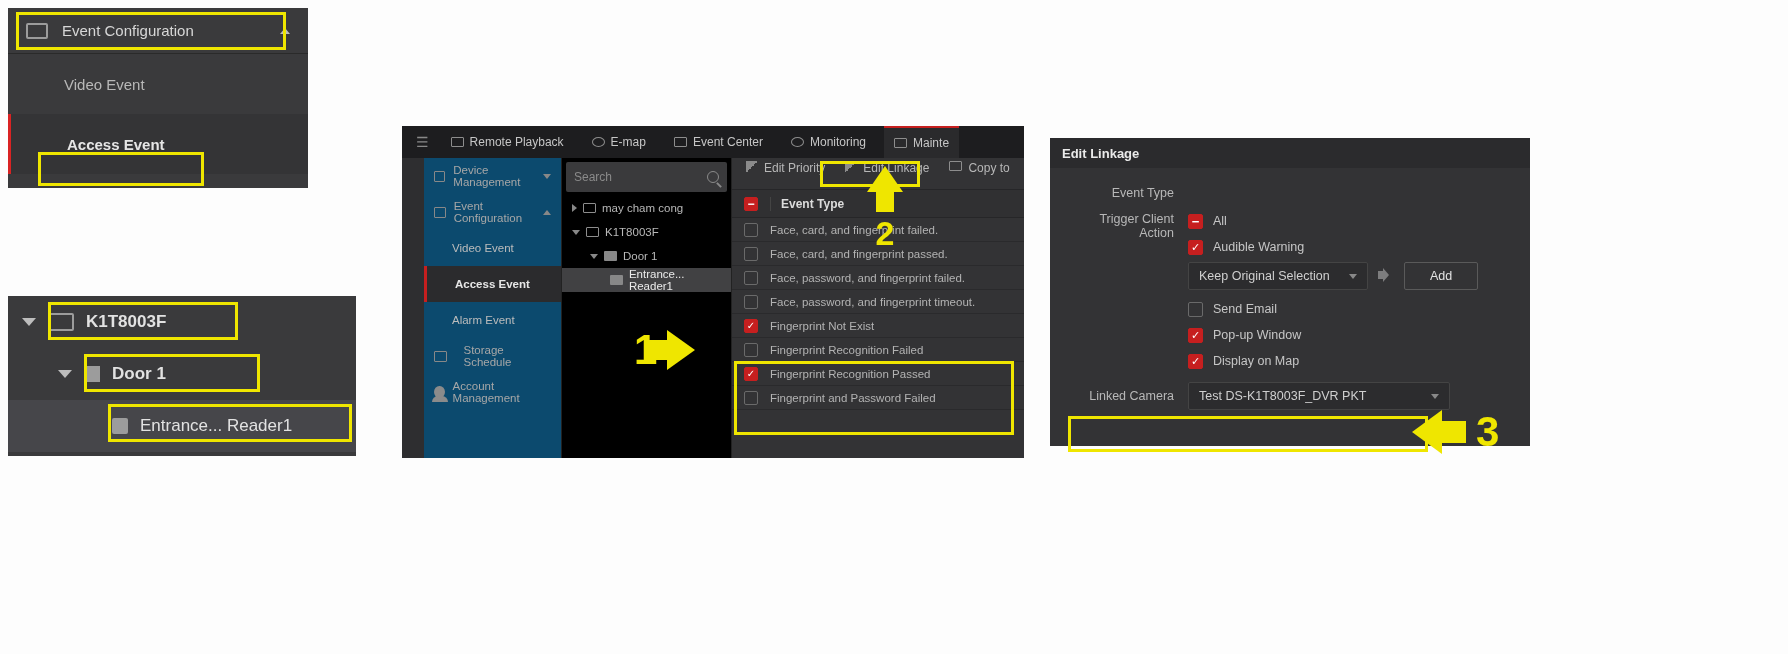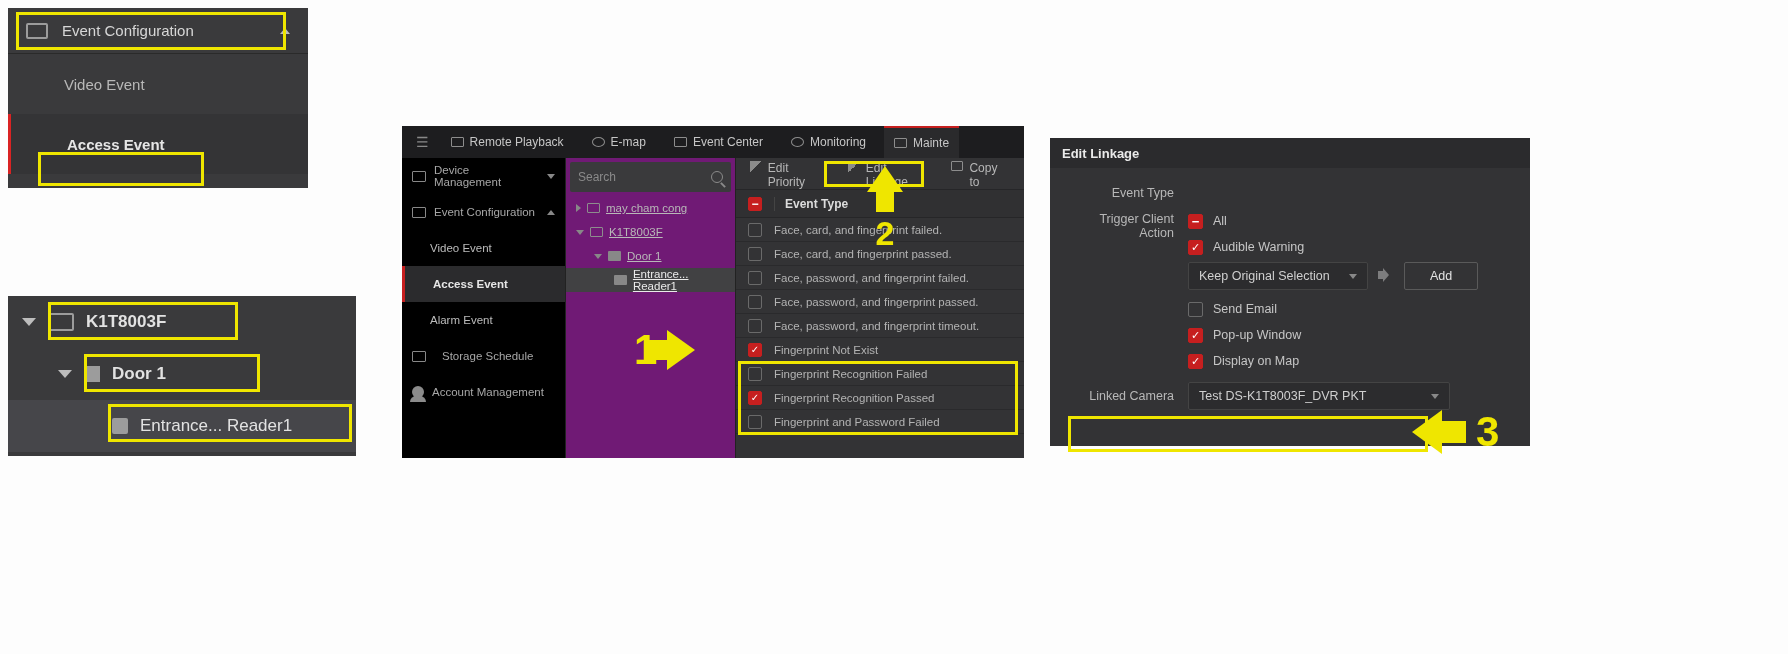--- a/index.html
+++ b/index.html
@@ -33,28 +33,28 @@
   
   #p2 { left: 8px; top: 296px; width: 348px; height: 160px; font-size: 17px; color: #e2e2e2; }
   #p2 .r { display: flex; align-items: center; height: 52px; gap: 12px; }
 
   
   #p3 { left: 402px; top: 126px; width: 622px; height: 332px; background: #2e2e30; font-size: 12px; }
   #p3 .topbar { height: 32px; background: #1d1d1f; display: flex; align-items: center; padding-left: 10px; gap: 8px; color: #c6c6c6; font-size: 12px; }
   #p3 .topbar .titm { display: flex; align-items: center; gap: 6px; padding: 0 10px; height: 32px; }
   #p3 .topbar .titm.active { border-top: 2px solid #c61f1f; background: #2a2a2c; }
   #p3 .body { display: flex; height: calc(100% - 32px); }
-  #p3 .lnav { width: 164px; background: #000000; border-right: 1px solid #222; }
+  #p3 .lnav { width: 138px; background: #0c4a6e; border-right: 1px solid #222; margin-left: 22px; }
   #p3 .lnav .li { display: flex; align-items: center; height: 36px; padding: 0 10px; gap: 8px; color: #a7a7a7; font-size: 11.5px; justify-content: space-between; }
   #p3 .lnav .li.sub { padding-left: 28px; color: #bcbcbc; justify-content: flex-start; }
   #p3 .lnav .li.sub.active { border-left: 3px solid #c61f1f; background: #2b2b2d; color: #e6e6e6; font-weight: 600; }
   #p3 .lnav .li .ic { width: 14px; height: 11px; border: 1.5px solid #888; border-radius: 1px; }
-  #p3 .tree { width: 170px; background: #701a75; border-right: 1px solid #222; }
+  #p3 .tree { width: 170px; background: #000000; border-right: 1px solid #222; }
   #p3 .tree .search { display: flex; align-items: center; height: 30px; background: #3a3a3c; margin: 4px; border-radius: 2px; padding: 0 8px; color: #8a8a8a; justify-content: space-between; }
-  #p3 .tree .tr { display: flex; align-items: center; height: 24px; padding-left: 10px; gap: 6px; color: #b8b8b8; font-size: 11.5px; text-decoration: underline; }
+  #p3 .tree .tr { display: flex; align-items: center; height: 24px; padding-left: 10px; gap: 6px; color: #b8b8b8; font-size: 11.5px; }
   #p3 .tree .tr.sel { background: #414143; color: #eaeaea; }
   #p3 .list { flex: 1; background: #333335; position: relative; }
   #p3 .tools { height: 32px; display: flex; align-items: center; gap: 4px; padding: 0 6px; border-bottom: 1px solid #262628; color: #b7b7b7; }
   #p3 .tools .tb { display: flex; align-items: flex-start; gap: 6px; padding: 0 8px; height: 26px; }
   #p3 .hdrrow { height: 28px; display: flex; align-items: center; border-bottom: 1px solid #262628; background: #303032; color: #dcdcdc; font-weight: 600; }
   #p3 .evr { height: 24px; display: flex; align-items: center; border-bottom: 1px solid #2a2a2c; color: #b3b3b3; font-size: 11.5px; }
   #p3 .chk { width: 14px; height: 14px; border: 1px solid #6a6a6a; border-radius: 2px; margin: 0 12px; flex: 0 0 14px; display: flex; align-items: center; justify-content: center; }
   #p3 .chk.on { background: #c61f1f; border-color: #c61f1f; color: #fff; font-size: 10px; }
   #p3 .chk.minus { background: #c61f1f; border-color: #c61f1f; color: #fff; font-size: 12px; font-weight: bold; }
   #p3 .yarrow1 { position: absolute; left: 232px; top: 200px; display: flex; align-items: center; }
@@ -248,24 +248,20 @@
           <div class="evr">
             <span class="chk"></span>
             <span>Face, card, and fingerprint passed.</span>
           </div>
           <div class="evr">
             <span class="chk"></span>
             <span>Face, password, and fingerprint failed.</span>
           </div>
           <div class="evr">
             <span class="chk"></span>
-            <span>Face, password, and fingerprint passed.</span>
-          </div>
-          <div class="evr">
-            <span class="chk"></span>
             <span>Face, password, and fingerprint timeout.</span>
           </div>
           <div class="evr">
             <span class="chk on">✓</span>
             <span>Fingerprint Not Exist</span>
           </div>
           <div class="evr">
             <span class="chk"></span>
             <span>Fingerprint Recognition Failed</span>
           </div>

